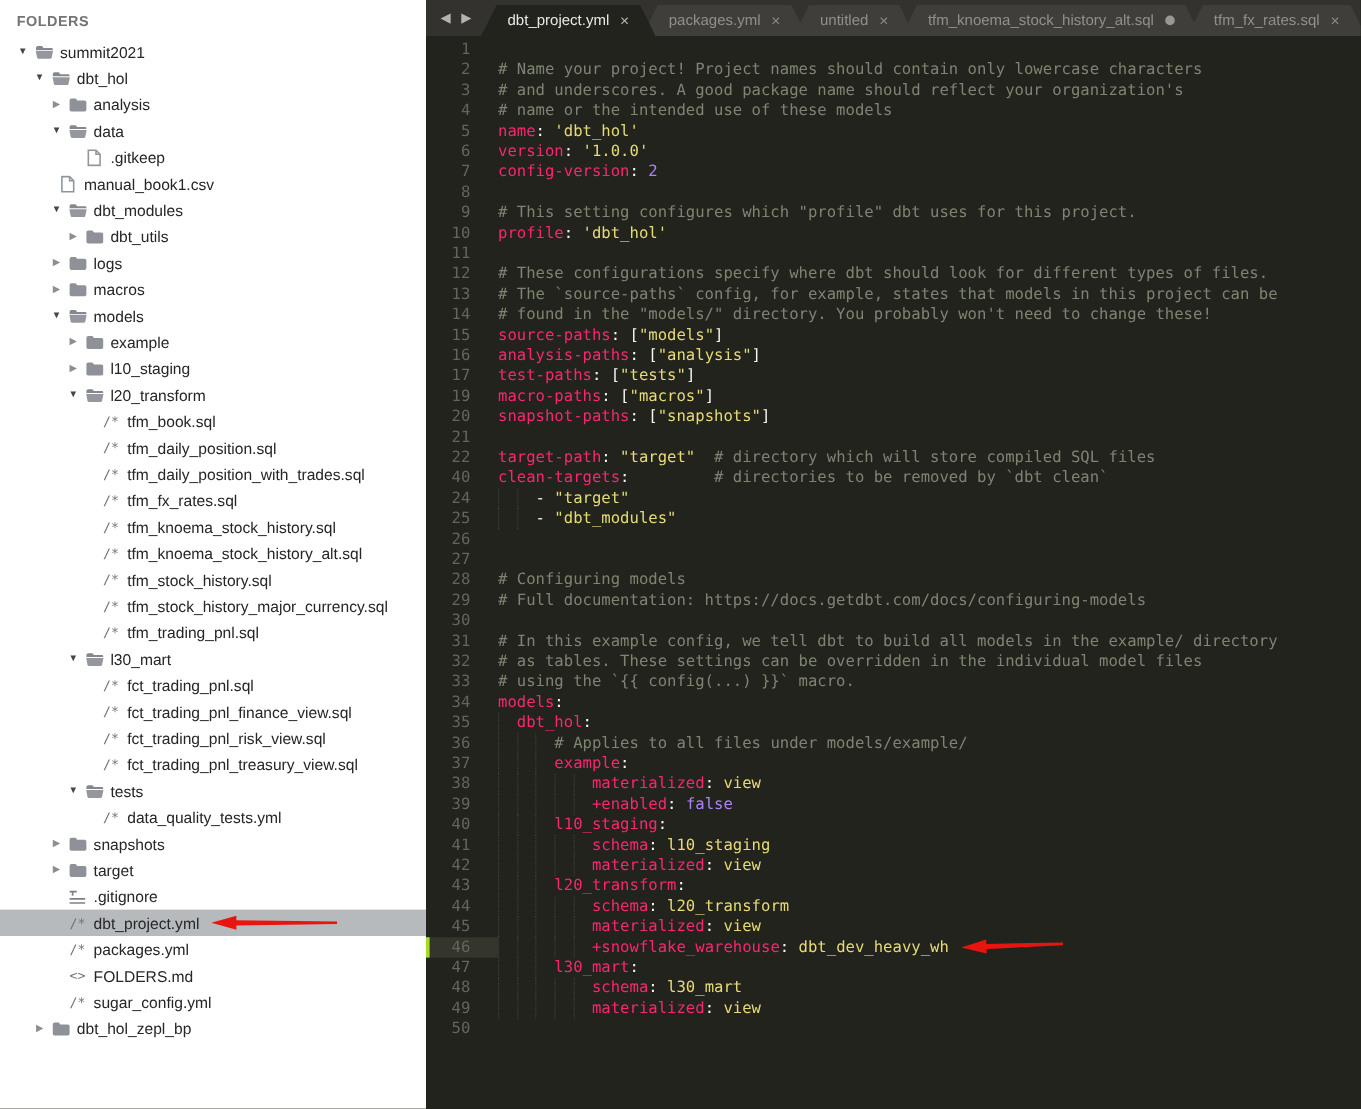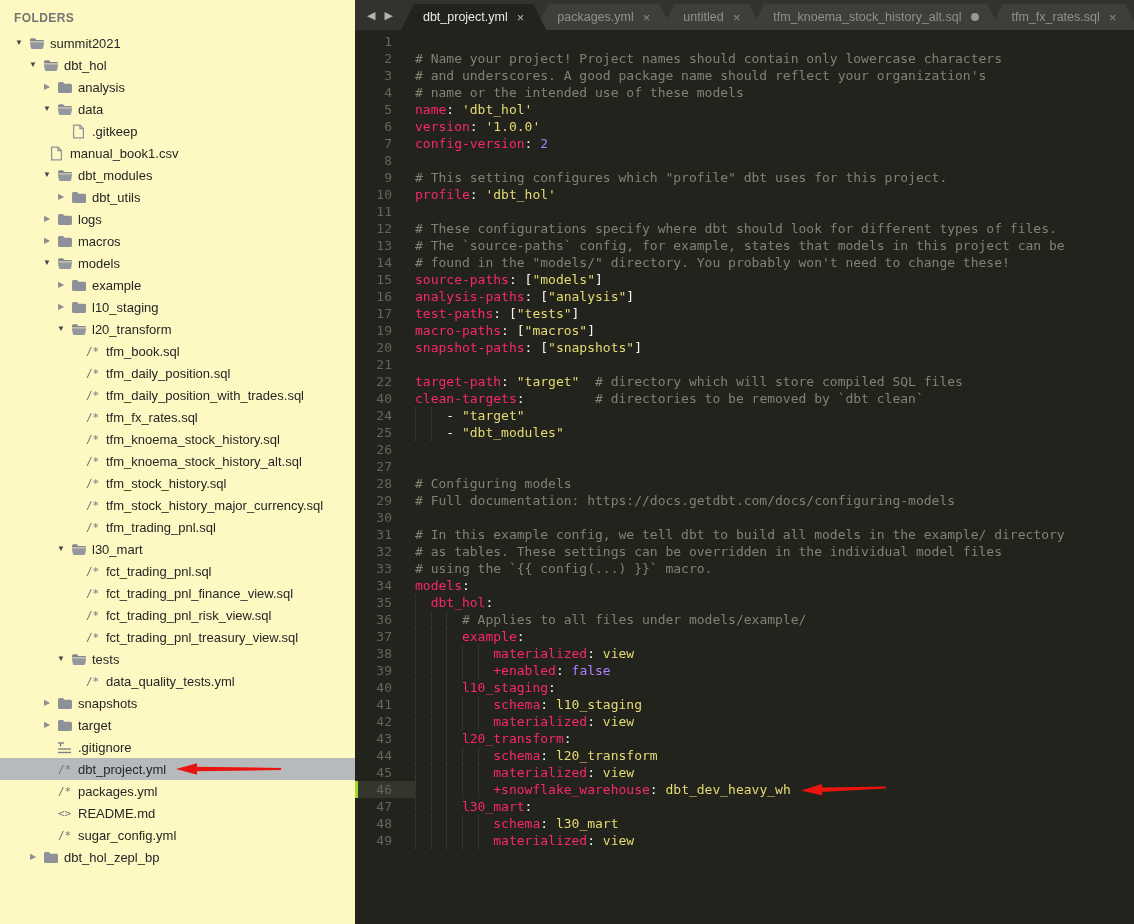--- a/index.html
+++ b/index.html
@@ -1,20 +1,20 @@
 <!DOCTYPE html>
 <html><head>
 <meta charset="utf-8">
 <style>
   html,body{margin:0;padding:0;background:#22231c;}
   body{width:1134px;height:924px;overflow:hidden;font-family:"Liberation Sans",sans-serif;}
   .app{display:flex;width:1134px;height:924px;}
 
   
-  .sidebar{width:355px;flex:none;background:#fef9c3;overflow:hidden;}
+  .sidebar{width:355px;flex:none;background:#ffffff;overflow:hidden;}
   .folders-header{padding:11px 0 7px 14px;font-size:12px;font-weight:bold;letter-spacing:.4px;color:#747474;}
   .row{height:22px;display:flex;align-items:center;font-size:13px;color:#262626;white-space:nowrap;cursor:default;}
   .row.selected{background:#b7babd;}
   .tri{width:14px;flex:none;text-align:center;font-size:8px;color:#8e8e8e;line-height:22px;}
   .tri.open{color:#464646;}
   .spacer{width:14px;flex:none;}
   .fic{width:21px;flex:none;display:flex;align-items:center;justify-content:center;}
   .fic.mono{font-family:"DejaVu Sans Mono",monospace;font-size:11px;color:#6e7278;}
   .row .lbl{margin-left:3px;}
 
@@ -322,21 +322,21 @@
           </svg>
         </div>
         <div class="row" style="padding-left: 40px;">
           <span class="spacer"></span>
           <span class="fic mono">/*</span>
           <span class="lbl">packages.yml</span>
         </div>
         <div class="row" style="padding-left: 40px;">
           <span class="spacer"></span>
           <span class="fic mono">&lt;&gt;</span>
-          <span class="lbl">README.md</span>
+          <span class="lbl">FOLDERS.md</span>
         </div>
         <div class="row" style="padding-left: 40px;">
           <span class="spacer"></span>
           <span class="fic mono">/*</span>
           <span class="lbl">sugar_config.yml</span>
         </div>
         <div class="row" style="padding-left: 26px;">
           <span class="tri ">▶</span>
           <span class="fic">
             <svg width="16" height="13" viewBox="0 0 16 13">
@@ -566,15 +566,19 @@
           <span class="code"><span class="g" style="left: 0ch;"></span><span class="g" style="left: 2ch;"></span><span class="g" style="left: 4ch;"></span>      <span class="key">l30_mart</span><span class="pun">:</span></span>
         </div>
         <div class="line">
           <span class="ln">48</span>
           <span class="code"><span class="g" style="left: 0ch;"></span><span class="g" style="left: 2ch;"></span><span class="g" style="left: 4ch;"></span><span class="g" style="left: 6ch;"></span><span class="g" style="left: 8ch;"></span>          <span class="key">schema</span><span class="pun">: </span><span class="str">l30_mart</span></span>
         </div>
         <div class="line">
           <span class="ln">49</span>
           <span class="code"><span class="g" style="left: 0ch;"></span><span class="g" style="left: 2ch;"></span><span class="g" style="left: 4ch;"></span><span class="g" style="left: 6ch;"></span><span class="g" style="left: 8ch;"></span>          <span class="key">materialized</span><span class="pun">: </span><span class="str">view</span></span>
         </div>
+        <div class="line">
+          <span class="ln">50</span>
+          <span class="code"></span>
+        </div>
       </div>
   </main>
 </div>
 
 </body></html>

